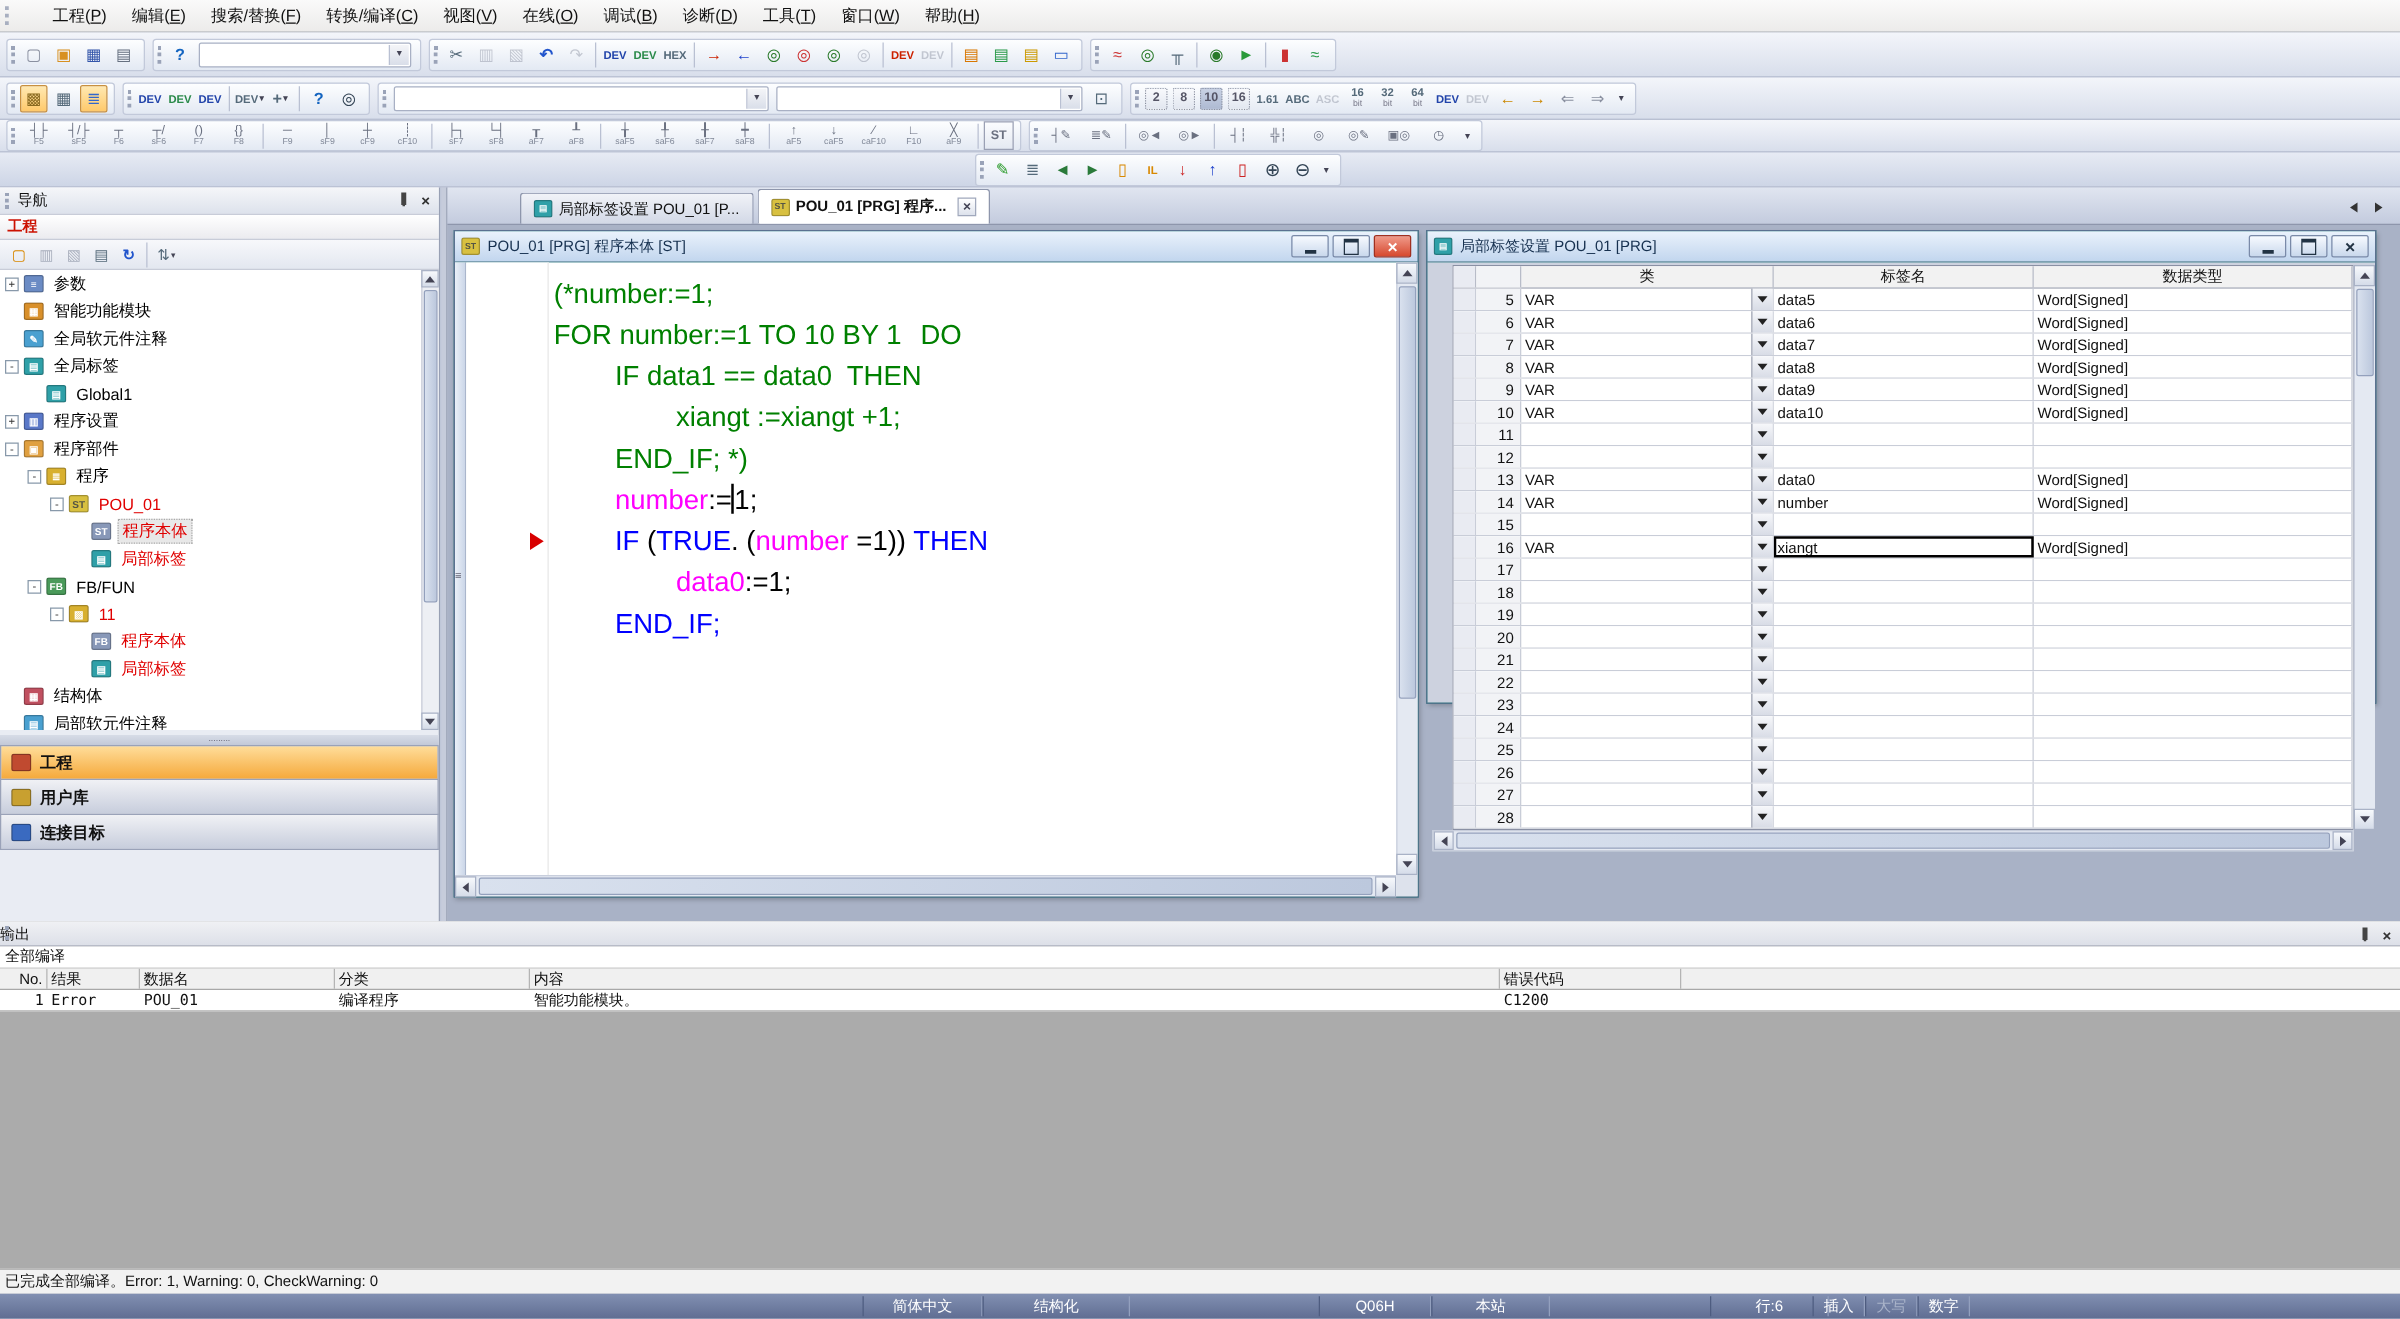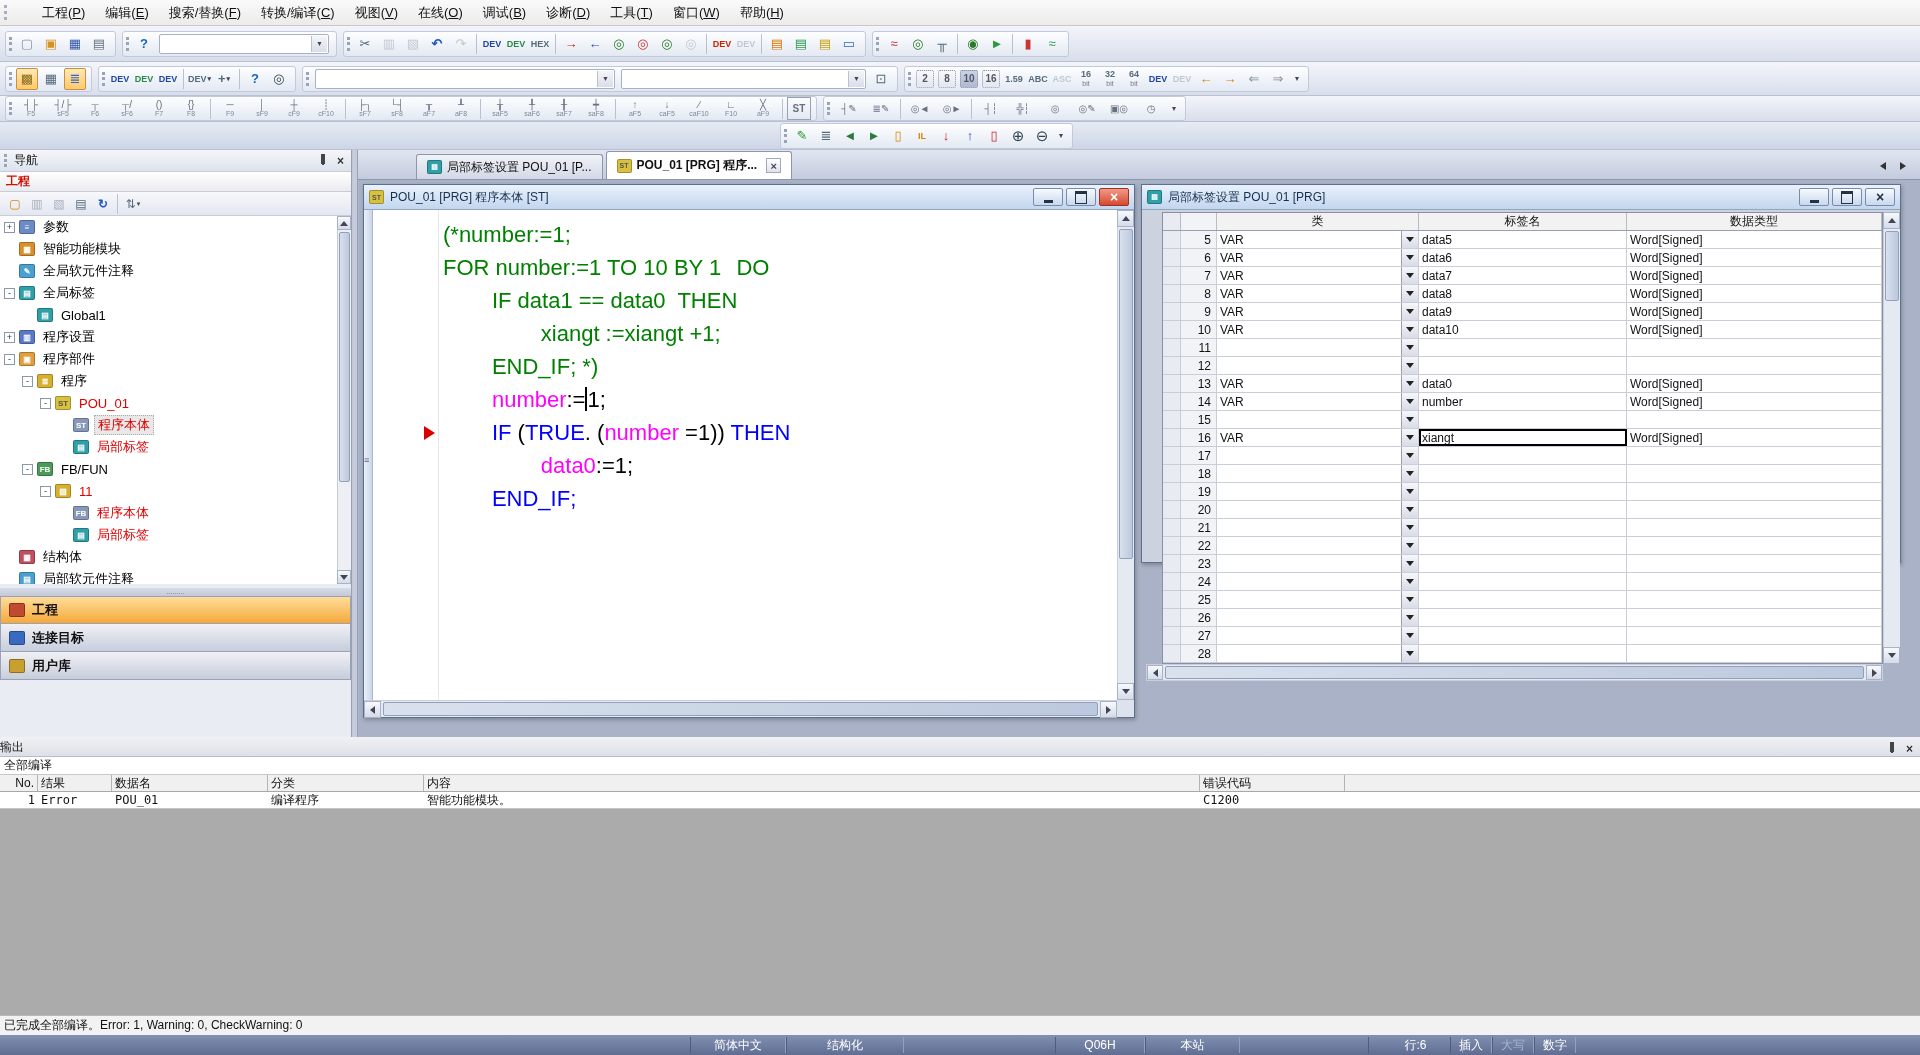--- a/index.html
+++ b/index.html
@@ -366,21 +366,21 @@
         <span class="tbi box">
           <span class="gl">8</span>
         </span>
         <span class="tbi box boxa">
           <span class="gl">10</span>
         </span>
         <span class="tbi box">
           <span class="gl">16</span>
         </span>
         <span class="tbi txt" style="color:#556A7A">
-          <span class="gl">1.59</span>
+          <span class="gl">1.61</span>
         </span>
         <span class="tbi txt" style="color:#556A7A">
           <span class="gl">ABC</span>
         </span>
         <span class="tbi txt dim" style="color:#8A90A0">
           <span class="gl">ASC</span>
         </span>
         <span class="tbi two">
           <span class="gl">16</span>
           <span class="sl ll">bit</span>
@@ -743,26 +743,26 @@
     <span class="sbthumb" style="left:1px;right:1px;top:16px;height:250px"></span>
   </div>
   <div class="nav-split">.........</div>
   <div class="navbtns">
 
   <div class="navbtn active">
       <span class="nbi nbi-proj"></span>
       <span>工程</span>
     </div>
       <div class="navbtn">
+      <span class="nbi nbi-lib"></span>
+      <span>用户库</span>
+    </div>
+      <div class="navbtn">
       <span class="nbi nbi-conn"></span>
       <span>连接目标</span>
-    </div>
-      <div class="navbtn">
-      <span class="nbi nbi-lib"></span>
-      <span>用户库</span>
     </div>
     </div>
   <div class="navmore"><span>»</span></div>
 </div>
 <div id="vsplit"></div>
 
 <div id="docarea">
   <div class="tabbar">
     <div class="tab">
       <span class="tico teal">▤</span>

